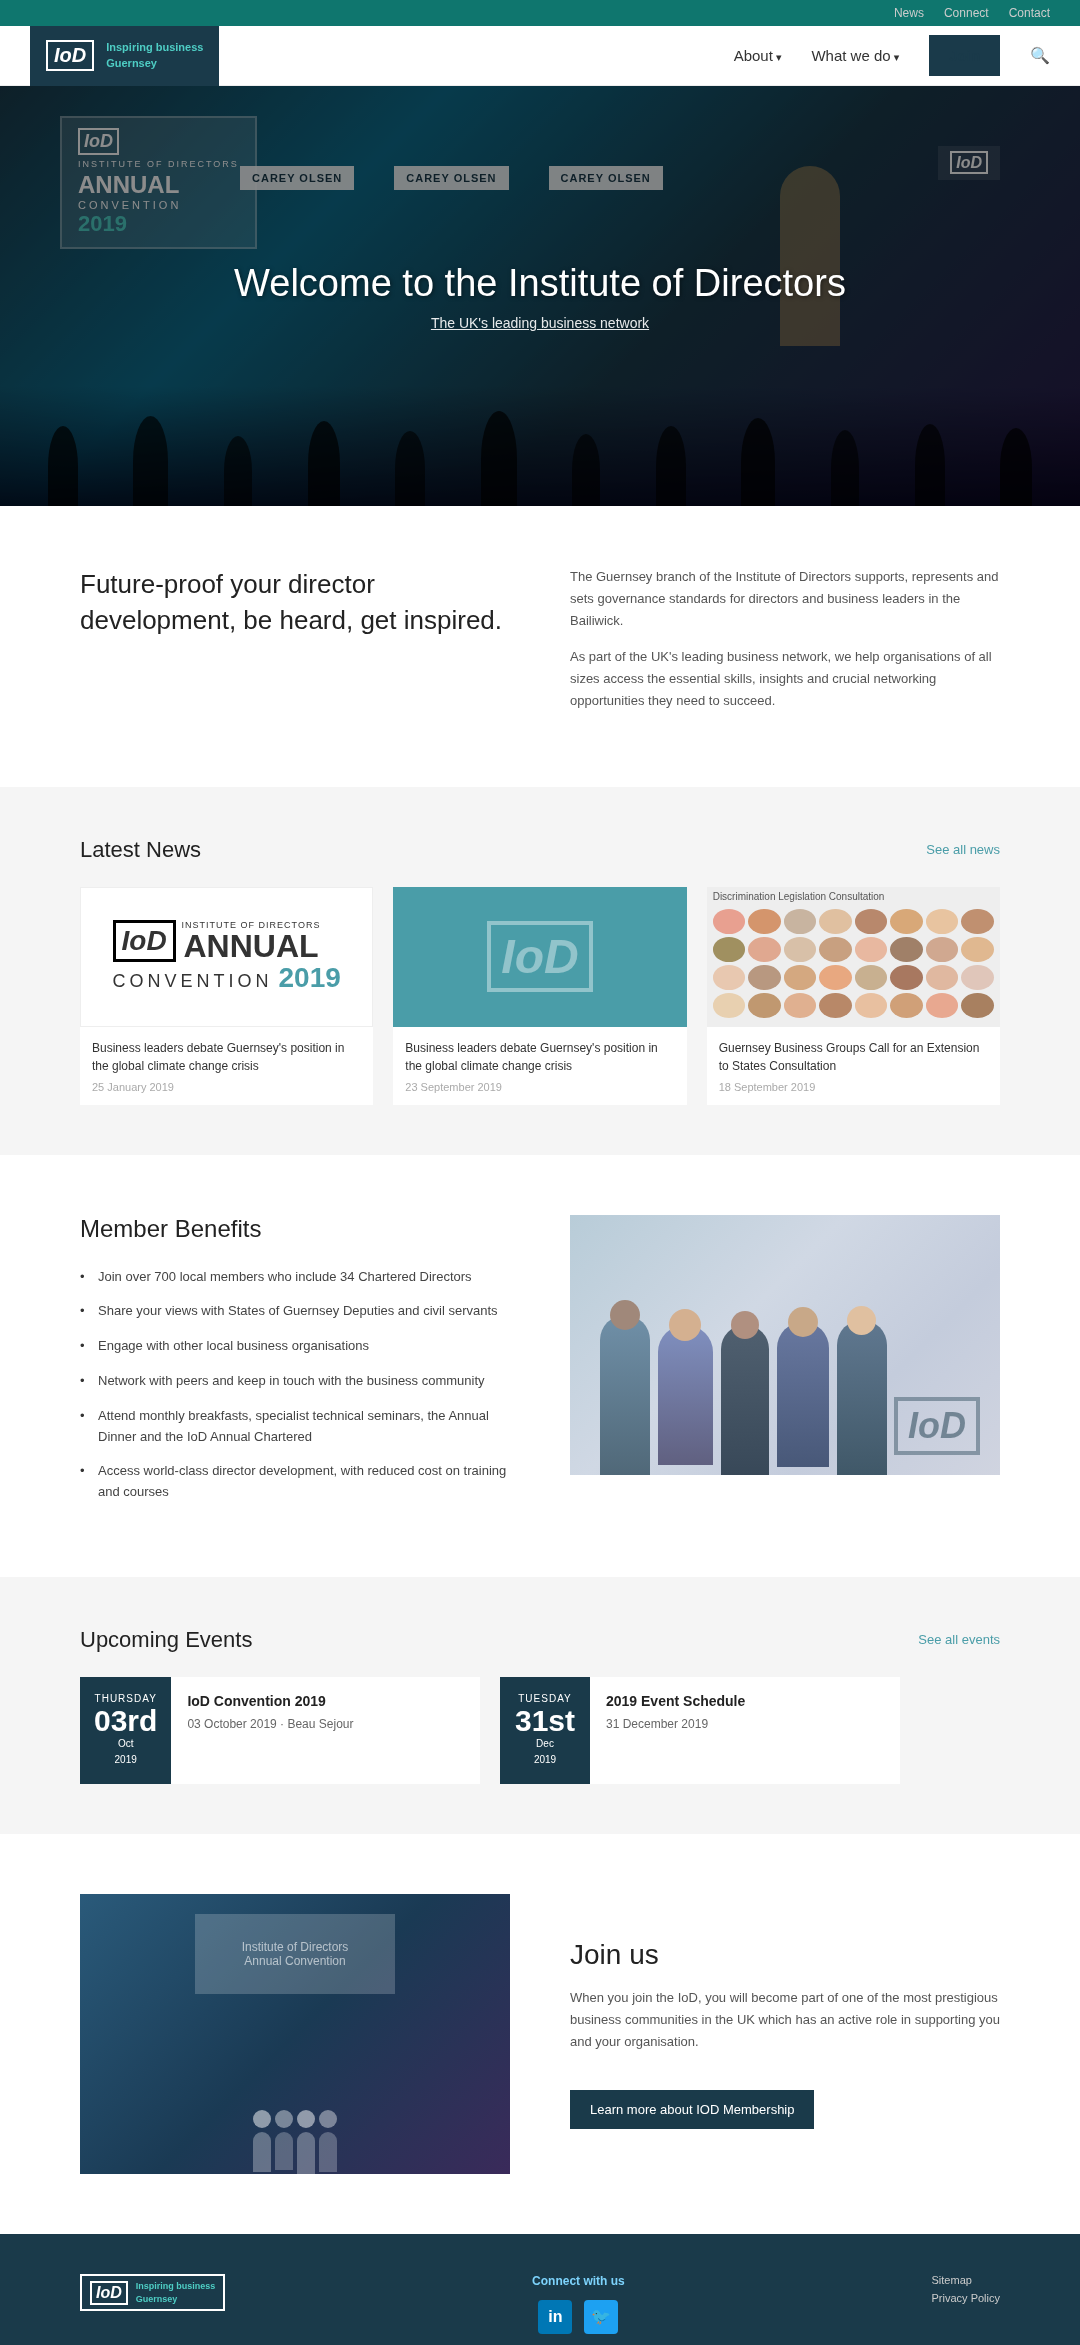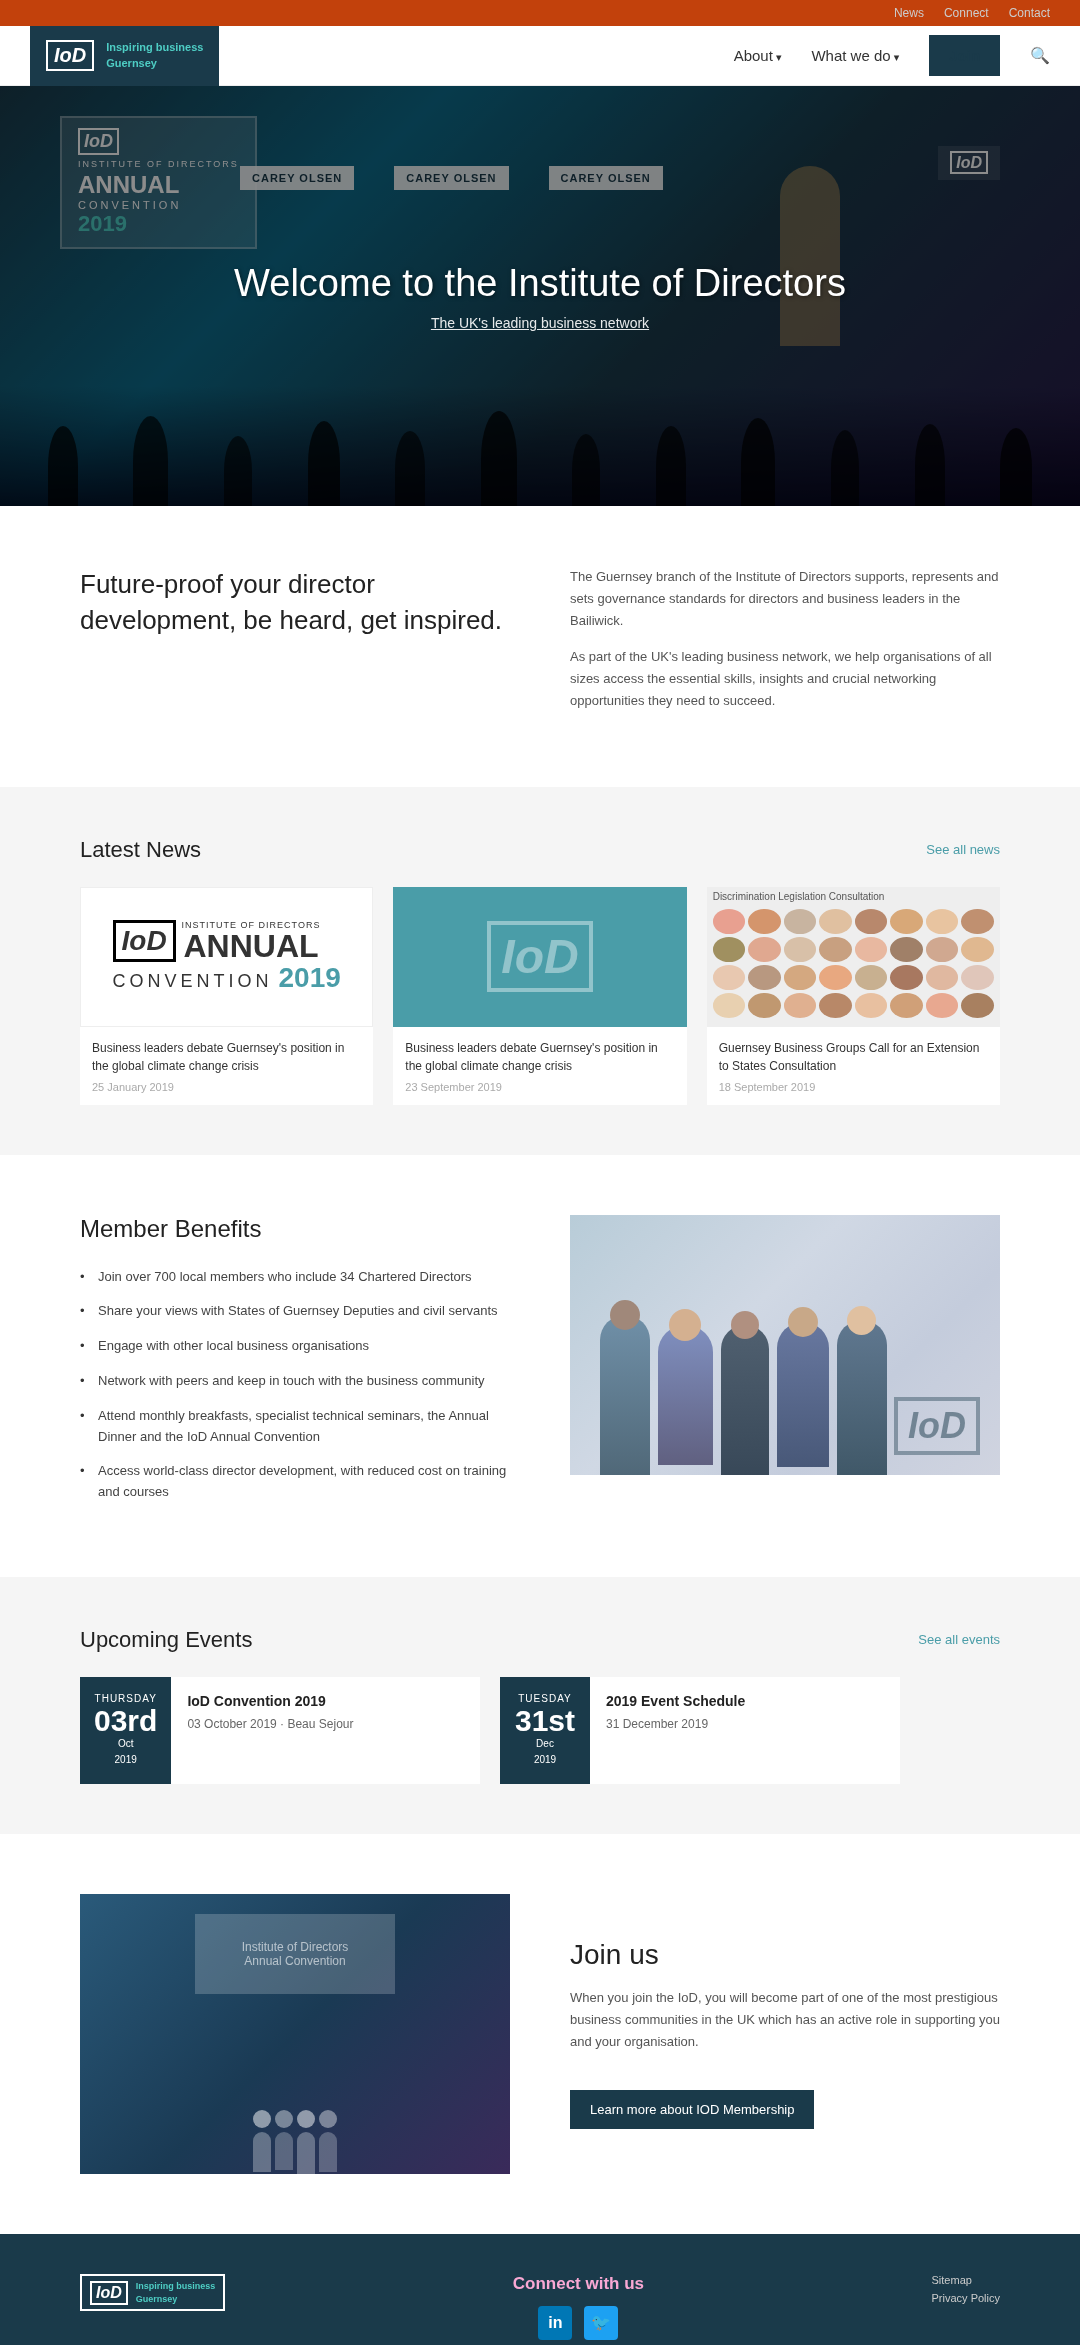--- a/index.html
+++ b/index.html
@@ -1,20 +1,20 @@
 <!DOCTYPE html>
 <html><head>
   <meta charset="utf-8">
   <style>
     * { margin: 0; padding: 0; box-sizing: border-box; }
     body { font-family: Arial, sans-serif; font-size: 14px; color: #333; background: #fff; width: 1080px; }
 
     
     .top-bar {
-      background: #c2410c;
+      background: #0f766e;
       display: flex;
       justify-content: flex-end;
       padding: 6px 30px;
       gap: 20px;
     }
     .top-bar a {
       color: #ccc;
       text-decoration: none;
       font-size: 12px;
     }
@@ -455,22 +455,22 @@
       color: #fff;
       font-size: 9px;
       line-height: 1.4;
     }
     .footer-logo-text span { color: #4ecdc4; font-weight: bold; }
     .footer-connect {
       flex: 1;
       text-align: center;
     }
     .footer-connect h3 {
-      font-size: 17px;
-      color: #f9a8d4;
+      font-size: 12px;
+      color: #7dd3fc;
       margin-bottom: 12px;
     }
     .social-icons {
       display: flex;
       gap: 12px;
       justify-content: center;
     }
     .social-icon {
       width: 34px;
       height: 34px;
@@ -671,21 +671,21 @@
 </div>
 
 <div class="benefits-section">
   <div class="benefits-left">
     <h2>Member Benefits</h2>
     <ul class="benefits-list">
       <li>Join over 700 local members who include 34 Chartered Directors</li>
       <li>Share your views with States of Guernsey Deputies and civil servants</li>
       <li>Engage with other local business organisations</li>
       <li>Network with peers and keep in touch with the business community</li>
-      <li>Attend monthly breakfasts, specialist technical seminars, the Annual Dinner and the IoD Annual Convention</li>
+      <li>Attend monthly breakfasts, specialist technical seminars, the Annual Dinner and the IoD Annual Chartered</li>
       <li>Access world-class director development, with reduced cost on training and courses</li>
     </ul>
   </div>
   <div class="benefits-right">
     <div class="benefits-img">
 
       <div style="position:absolute;inset:0;background:linear-gradient(135deg,#b8ccd8 0%,#d0d8e4 40%,#c4ccdc 70%,#d0d4e0 100%);"></div>
 
       <div style="position:absolute;bottom:0;left:30px;display:flex;align-items:flex-end;gap:8px;">
         <div style="width:50px;height:160px;background:linear-gradient(to bottom,#7090a8,#506878);border-radius:25px 25px 0 0;position:relative;">

